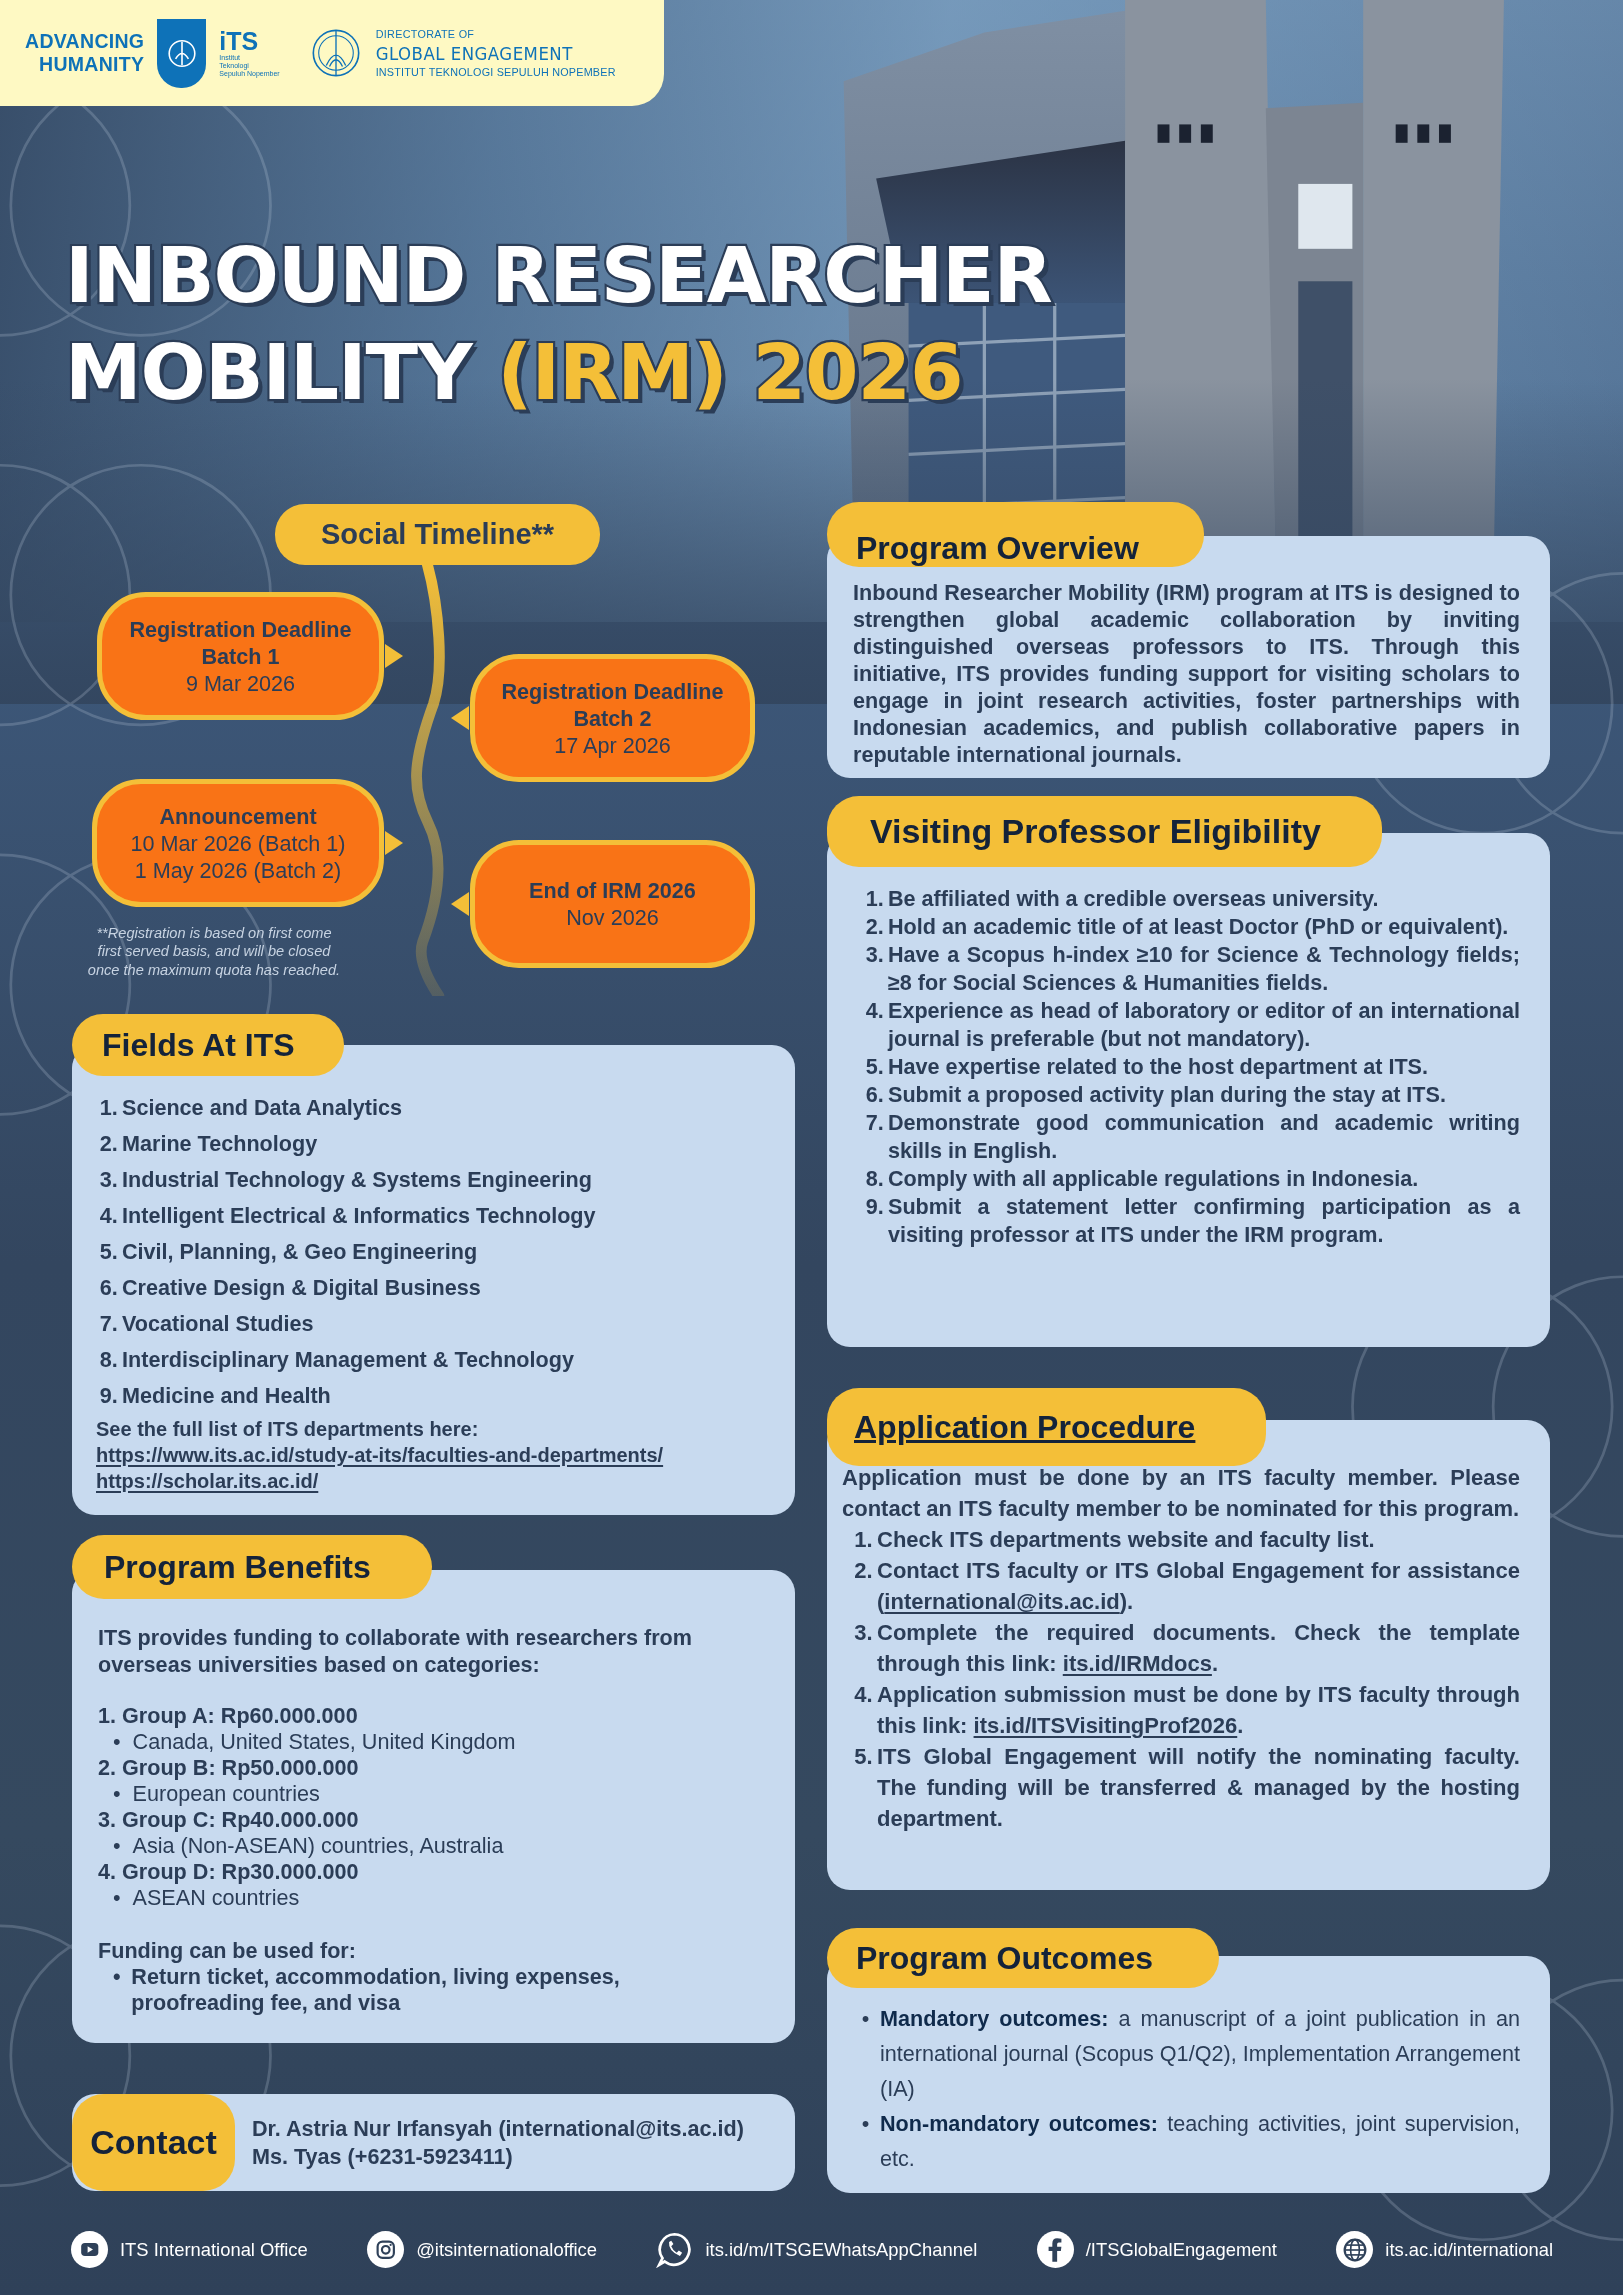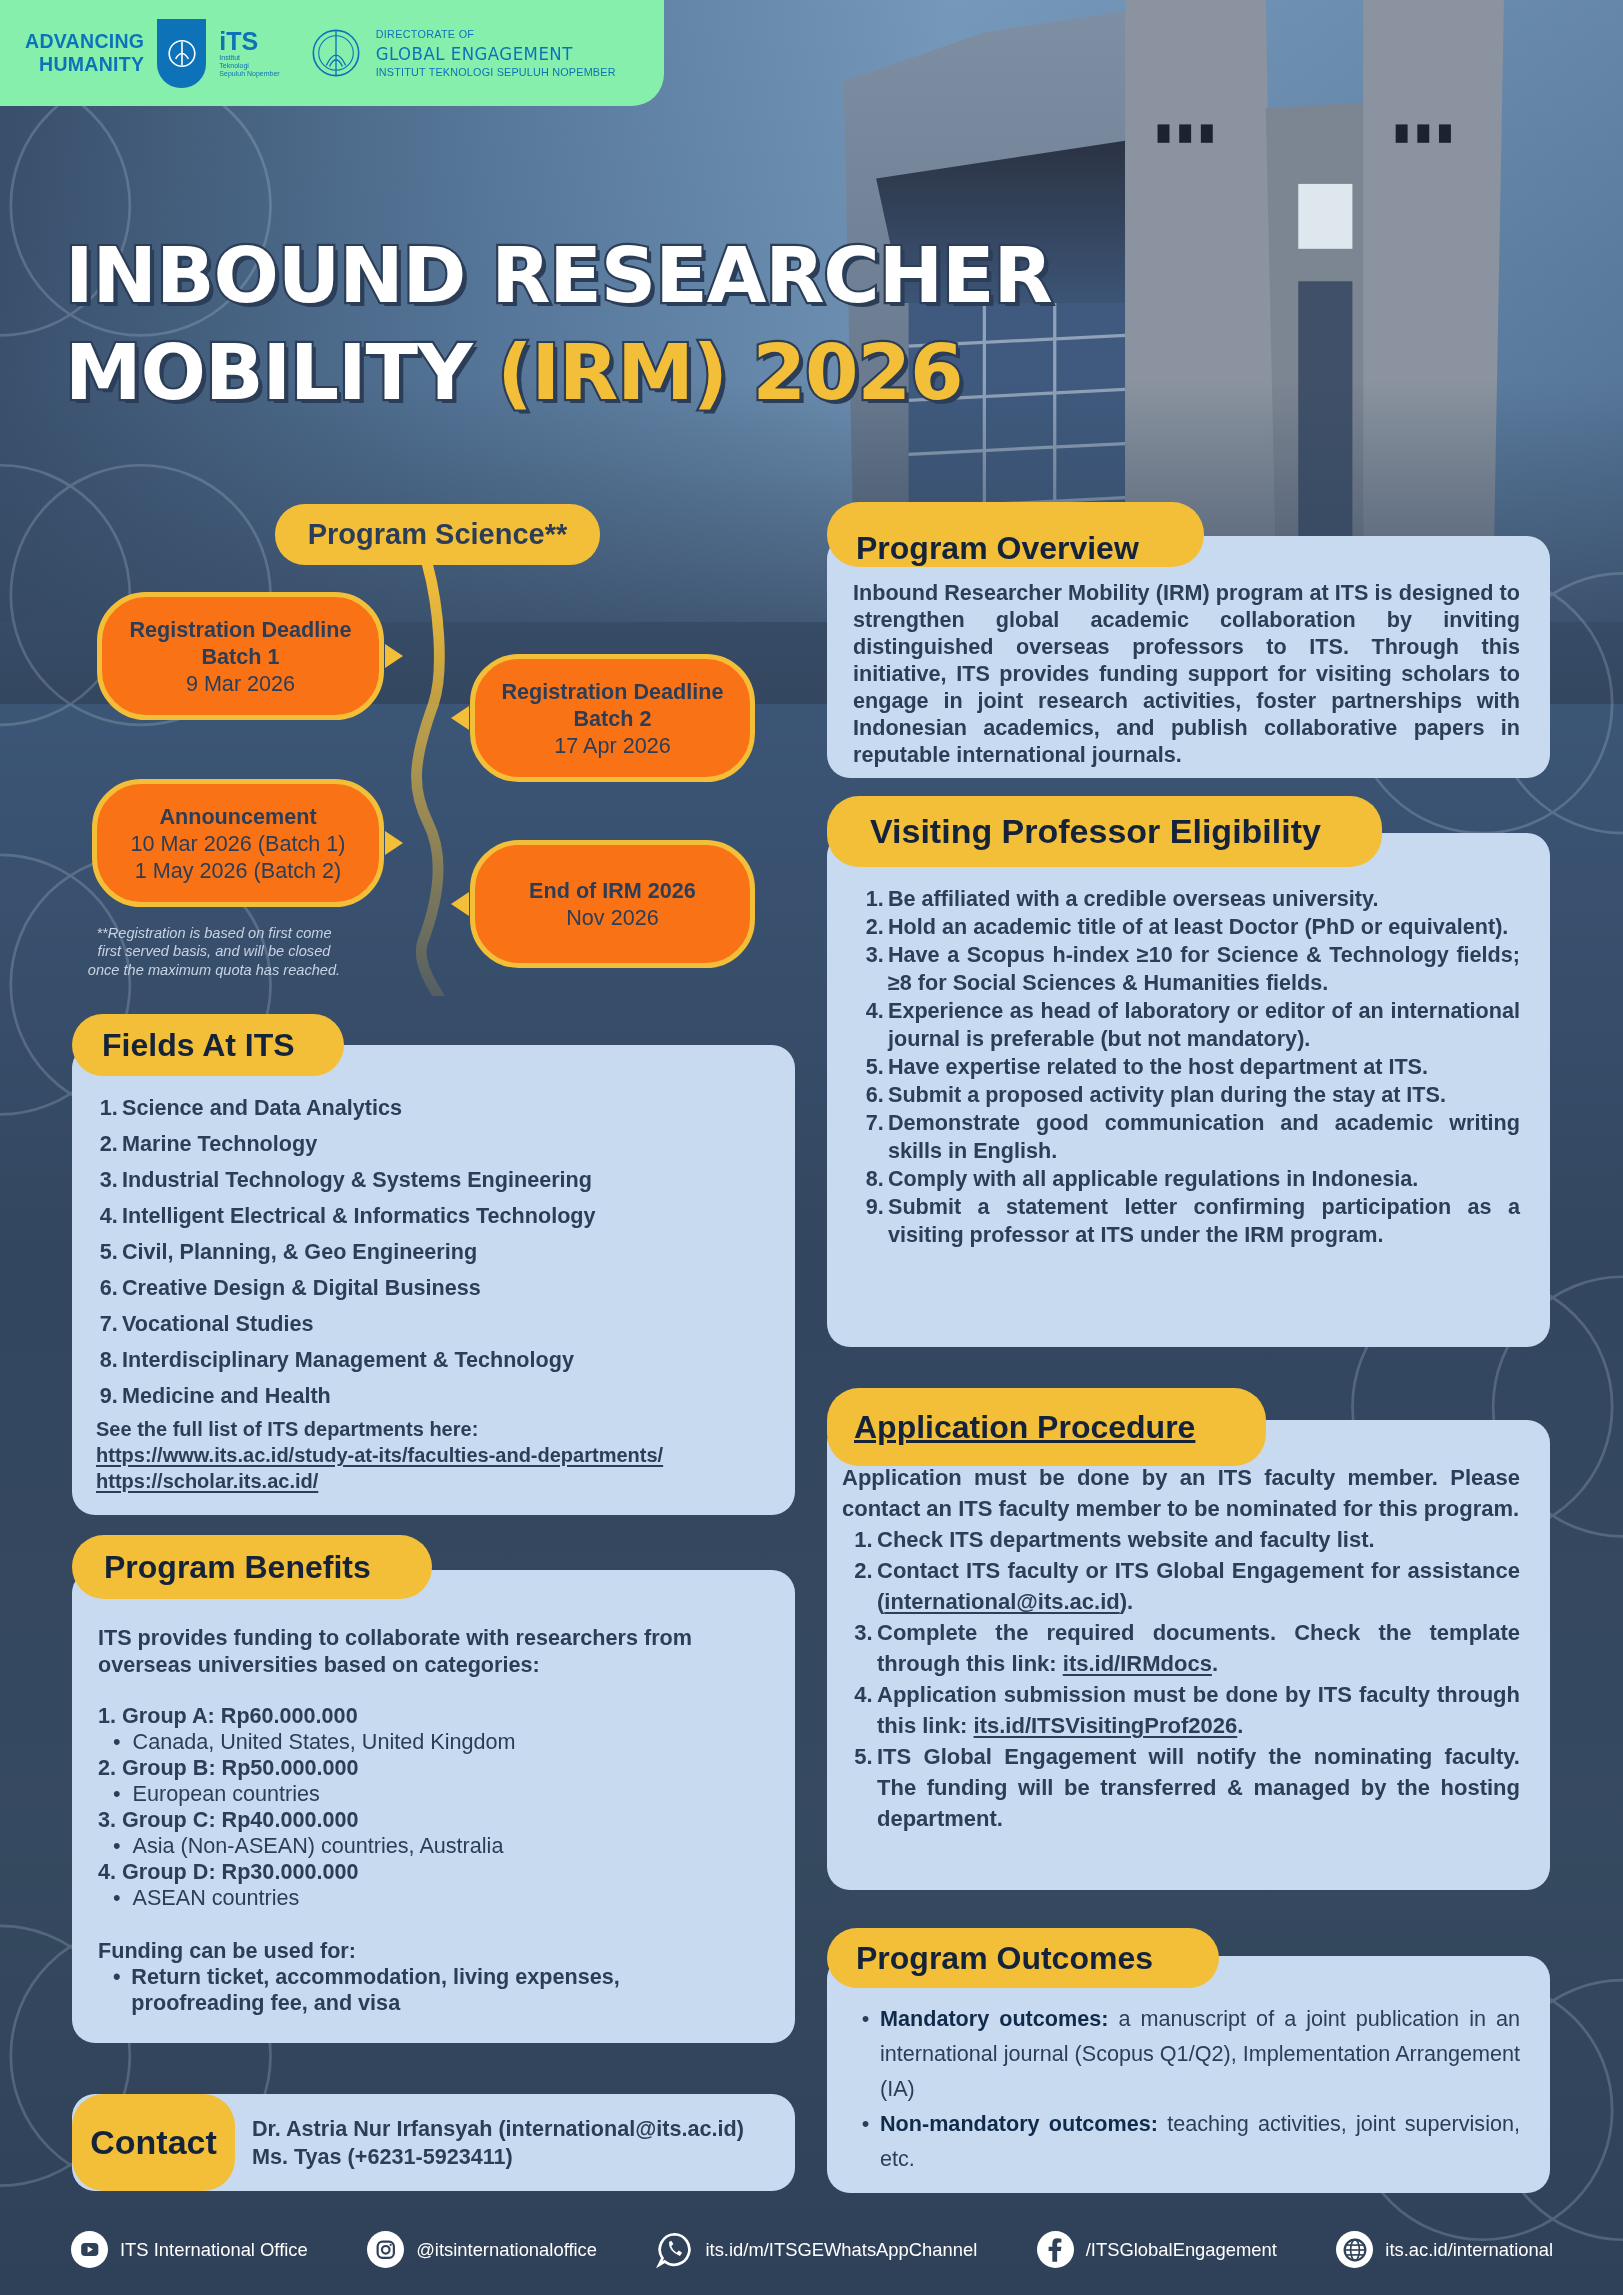--- a/index.html
+++ b/index.html
@@ -17,21 +17,21 @@
   }
   .sky-fade {
     position: absolute; left: 0; top: 379px; width: 1623px; height: 325px;
     background: linear-gradient(180deg, rgba(51,70,95,0) 0%, rgba(51,70,95,0.95) 100%);
   }
   .building { position: absolute; left: 822px; top: 0; width: 801px; height: 595px; }
 
   
   .logo-bar {
     position: absolute; left: 0; top: 0; width: 664px; height: 106px;
-    background: #86efac; border-bottom-right-radius: 32px;
+    background: #fef9c3; border-bottom-right-radius: 32px;
     display: flex; align-items: center; padding-left: 25px; gap: 13px;
   }
   .adv { color: #0e72b8; font-weight: 700; font-size: 19.5px; line-height: 23px; text-align: right; letter-spacing: 0.3px; }
   .its-shield {
     width: 49px; height: 69px; background: #0e72b8;
     border-bottom-left-radius: 24px; border-bottom-right-radius: 24px;
     display: flex; align-items: center; justify-content: center;
   }
   .its-word { display: flex; flex-direction: column; color: #0e72b8; }
   .its-word .big { font-size: 25px; font-weight: 700; line-height: 25px; }
@@ -201,21 +201,21 @@
 
 <svg style="position:absolute;left:390px;top:563px;" width="87" height="433" viewBox="0 0 160 800">
   <defs>
       <linearGradient id="tlg" x1="0" x2="0" y1="0" y2="1">
         <stop offset="0" stop-color="#f4bf38"></stop>
         <stop offset="1" stop-color="#f4bf38" stop-opacity="0.15"></stop>
       </linearGradient>
     </defs>
   <path d="M68 0 C90 80 100 200 80 260 C40 370 40 420 70 480 C100 540 90 620 60 700 C50 730 70 770 90 800" stroke="url(#tlg)" stroke-width="20" fill="none" stroke-linecap="round"></path>
 </svg>
-<div class="tl-pill">Program Science**</div>
+<div class="tl-pill">Social Timeline**</div>
 
 <div class="bubble" style="left:97px;top:592px;width:287px;height:128px;">
   <span class="b">Registration Deadline</span>
   <span class="b">Batch 1</span>
   <span>9 Mar 2026</span>
   <span class="arrow-r"></span>
 </div>
 <div class="bubble" style="left:470px;top:654px;width:285px;height:128px;">
   <span class="b">Registration Deadline</span>
   <span class="b">Batch 2</span>

